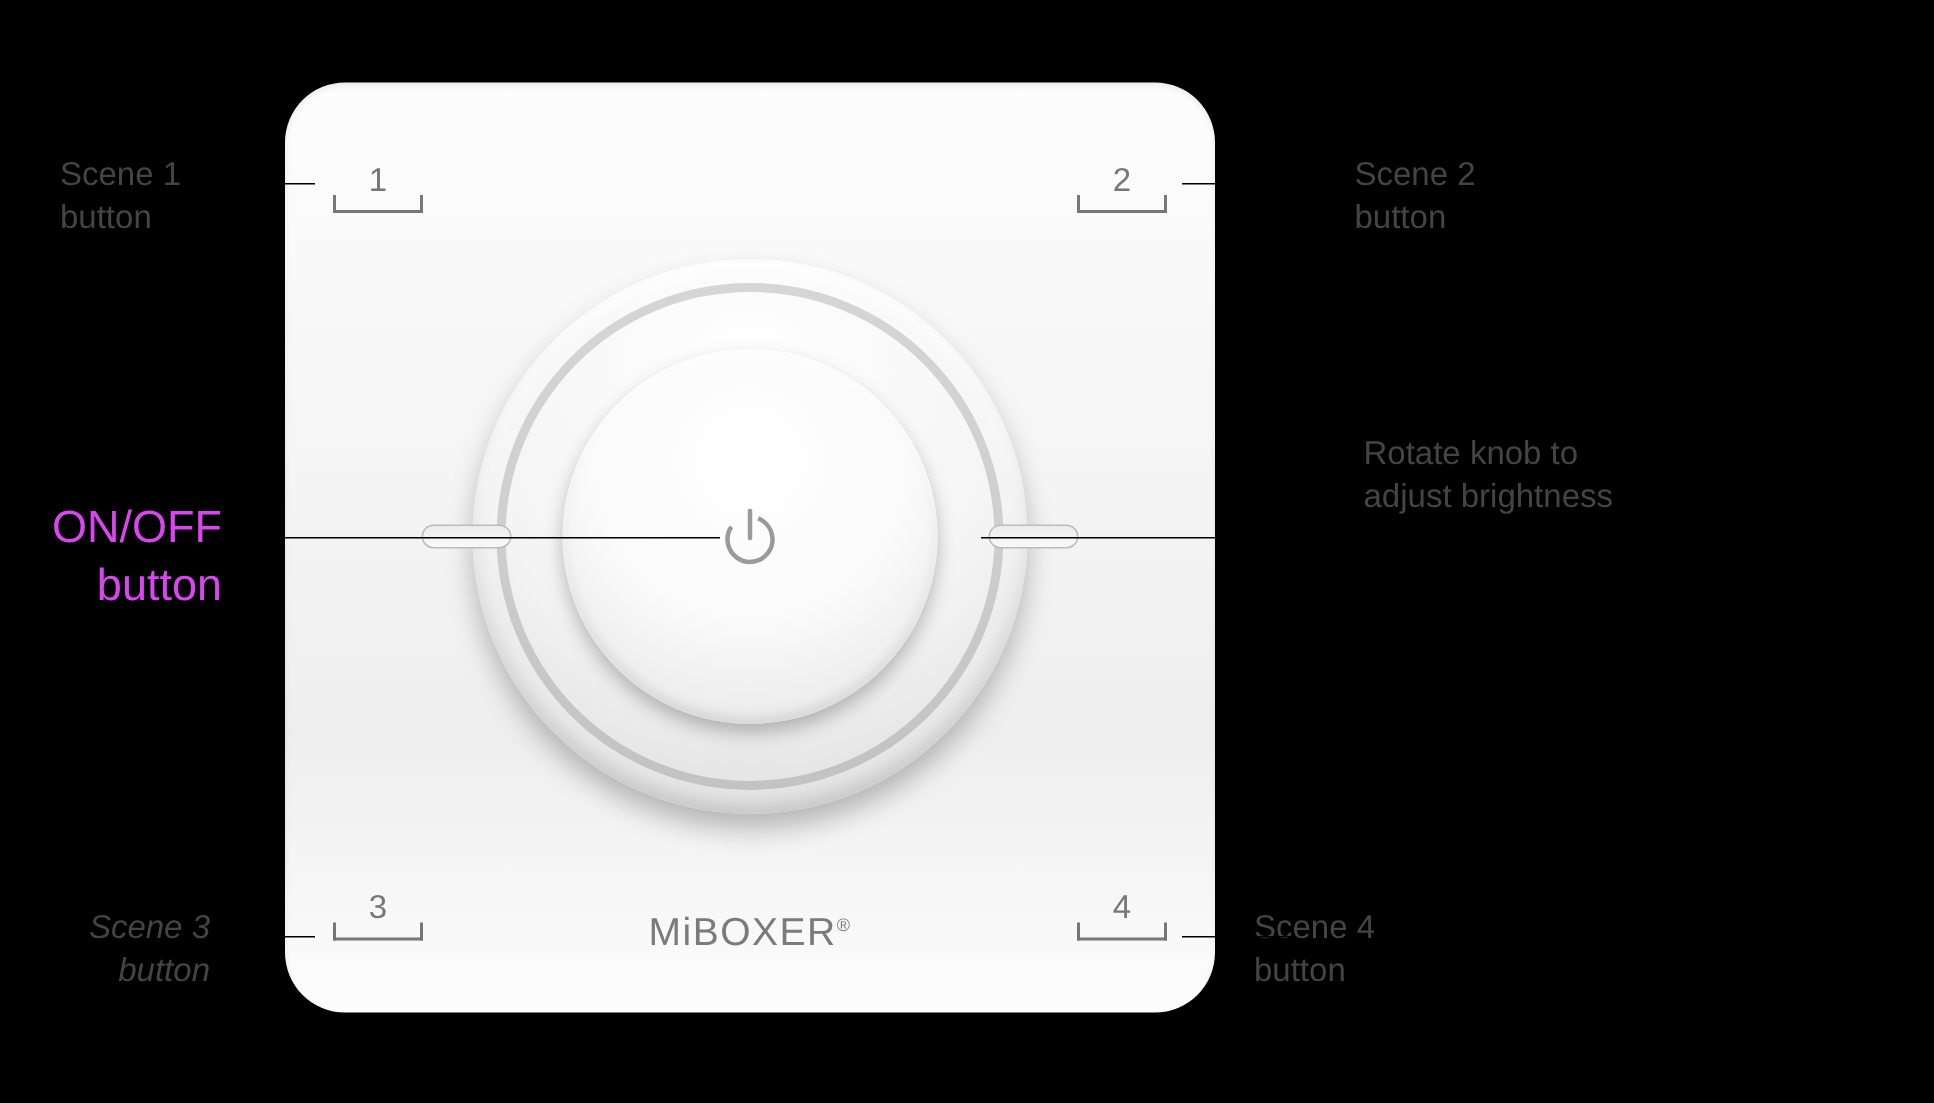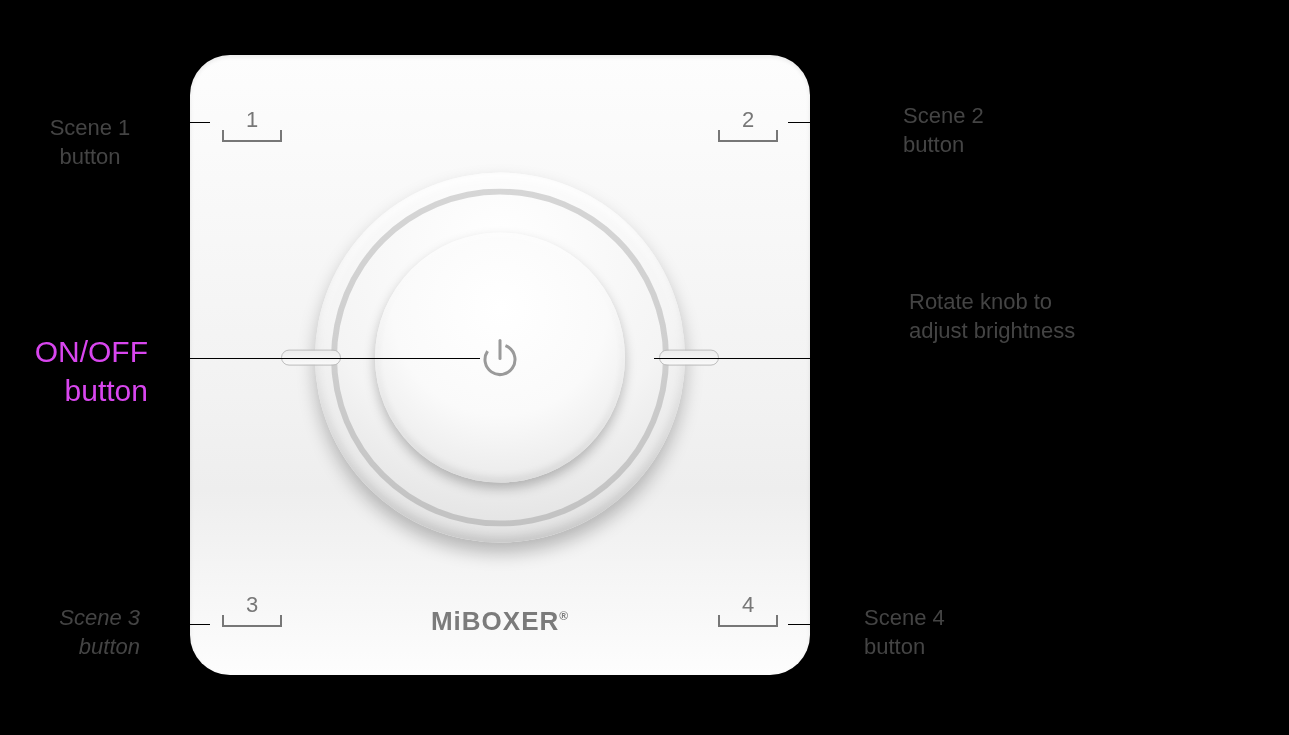--- a/index.html
+++ b/index.html
@@ -103,21 +103,21 @@
   .arrow-arc { position:absolute; pointer-events:none; }
   .arrow-arc path { fill:none; stroke:#333; stroke-width:1.3; }
   .arrow-arc .head { fill:#333; stroke:none; }
 
   .brand {
     position: absolute;
     left: 0; right: 0; bottom: 38px;
     text-align: center;
     color: #7b7b7b;
     font-size: 26px;
-    font-weight: 700;
+    font-weight: 400;
     letter-spacing: 1px;
   }
   .brand .sup { font-size: 12px; vertical-align: super; }
 
   .label {
     position: absolute;
     color: #444;
     font-size: 22px;
     line-height: 1.3;
     white-space: pre-line;
@@ -175,33 +175,33 @@
         <line x1="23" y1="6" x2="23" y2="24"></line>
       </svg>
     </div>
   </div>
 
   <div class="brand">
     <span>MiBOXER</span><span class="sup">®</span>
   </div>
 </div>
 
-<div class="label" style="left:40px; top:102px; text-align:center; width:100px;margin-top:12px;">Scene 1
+<div class="label" style="left:40px; top:102px; text-align:left; width:100px;">Scene 1
 button</div>
 <div class="lead" style="left:150px; top:122px; width:60px;"></div>
 
 <div class="label" style="left:903px; top:102px;">Scene 2
 button</div>
 <div class="lead" style="left:788px; top:122px; width:76px;"></div>
 
 <div class="label" style="left:40px; top:604px; text-align:right; width:100px;font-style:italic;">Scene 3
 button</div>
 <div class="lead" style="left:150px; top:624px; width:60px;"></div>
 
-<div class="label" style="left:864px; top:604px;">Scene 4
+<div class="label" style="left:836px; top:604px;">Scene 4
 button</div>
 <div class="lead" style="left:788px; top:624px; width:76px;"></div>
 
 <div class="label big" style="left:18px; top:332px; text-align:right; width:130px;">ON/OFF
 button</div>
 <div class="lead" style="left:160px; top:358px; width:320px;"></div>
 
 <div class="label" style="left:909px; top:288px;">Rotate knob to
 adjust brightness</div>
 <div class="lead" style="left:654px; top:358px; width:210px;"></div>

